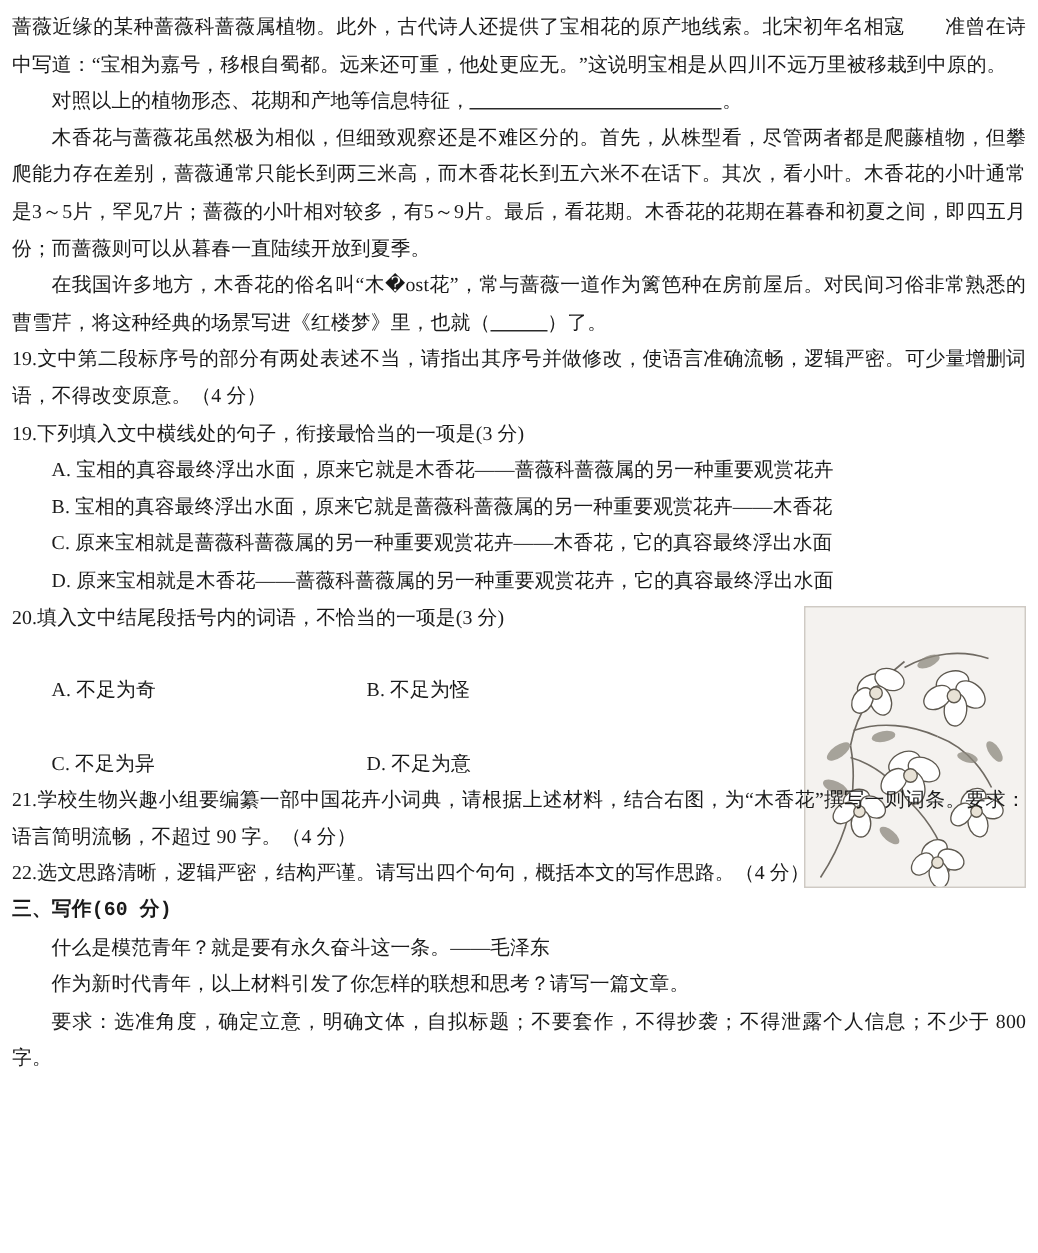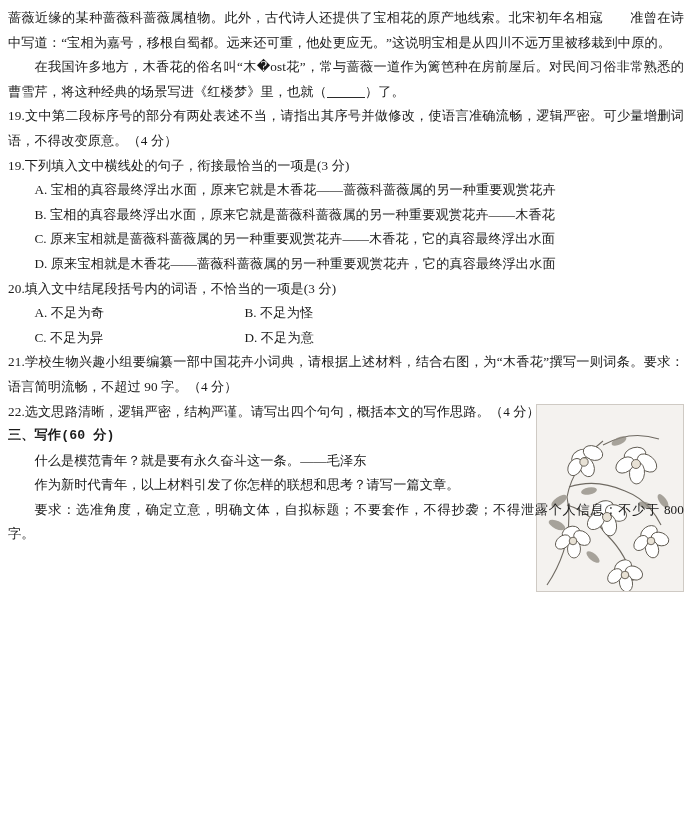--- a/index.html
+++ b/index.html
@@ -52,20 +52,21 @@
   .bl-mid {
     width: 38px;
   }
   .opt-row {
     display: block;
     padding-left: 2em;
   }
   .opt-two {
     display: flex;
     padding-left: 2em;
+    margin-top: 24px;
   }
   .opt-two > span:first-child {
     width: 210px;
     flex: none;
   }
   .section-head {
     font-weight: bold;
     text-indent: 0;
     font-family: Liberation Mono, monospace;
   }
@@ -155,21 +156,25 @@
         <ellipse cx="56" cy="152" rx="8" ry="3.6" transform="rotate(40 56 152)"></ellipse>
         <ellipse cx="108" cy="100" rx="7" ry="3.2" transform="rotate(15 108 100)"></ellipse>
       </g>
     </svg>
   </div>
 
   <div class="body-text">
 
     <p class="indent0">蔷薇近缘的某种蔷薇科蔷薇属植物。此外，古代诗人还提供了宝相花的原产地线索。北宋初年名相寇　　准曾在诗中写道：“宝相为嘉号，移根自蜀都。远来还可重，他处更应无。”这说明宝相是从四川不远万里被移栽到中原的。</p>
 
-
+    <p class="indent2">
+      <span>对照以上的植物形态、花期和产地等信息特征，</span><span class="blank-line bl-long"></span><span>。</span>
+    </p>
+
+    <p class="indent2">木香花与蔷薇花虽然极为相似，但细致观察还是不难区分的。首先，从株型看，尽管两者都是爬藤植物，但攀爬能力存在差别，蔷薇通常只能长到两三米高，而木香花长到五六米不在话下。其次，看小叶。木香花的小叶通常是3～5片，罕见7片；蔷薇的小叶相对较多，有5～9片。最后，看花期。木香花的花期在暮春和初夏之间，即四五月份；而蔷薇则可以从暮春一直陆续开放到夏季。</p>
 
     <p class="indent2">
       <span>在我国许多地方，木香花的俗名叫“木�ost花”，常与蔷薇一道作为篱笆种在房前屋后。对民间习俗非常熟悉的曹雪芹，将这种经典的场景写进《红楼梦》里，也就（</span><span class="blank-line bl-mid"></span><span>）了。</span>
     </p>
 
     <p class="indent0">
       <span>19.</span><span>文中第二段标序号的部分有两处表述不当，请指出其序号并做修改，使语言准确流畅，逻辑严密。可少量增删词语，不得改变原意。（4 分）</span>
     </p>
 
     <p class="indent0">

